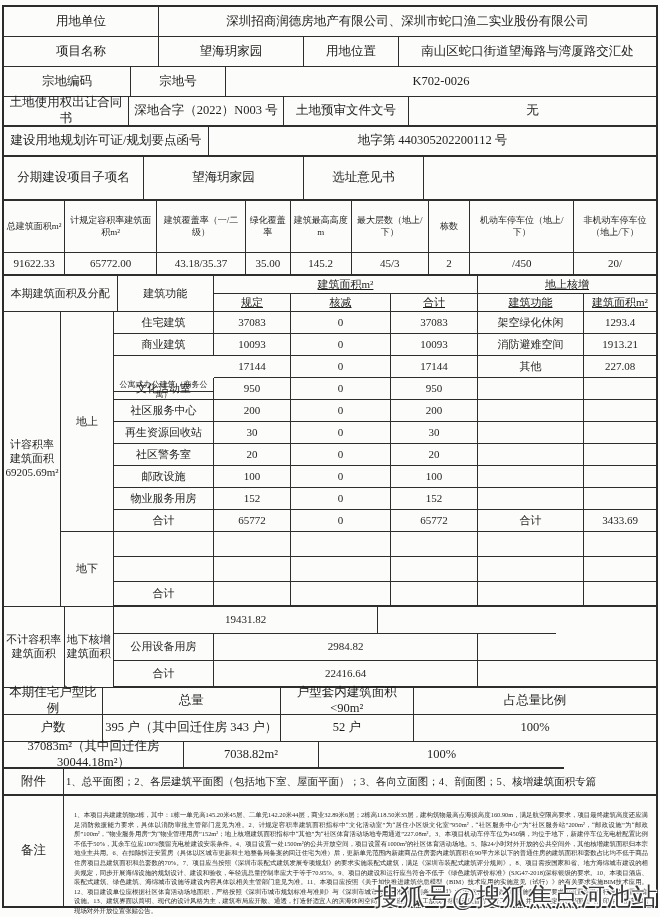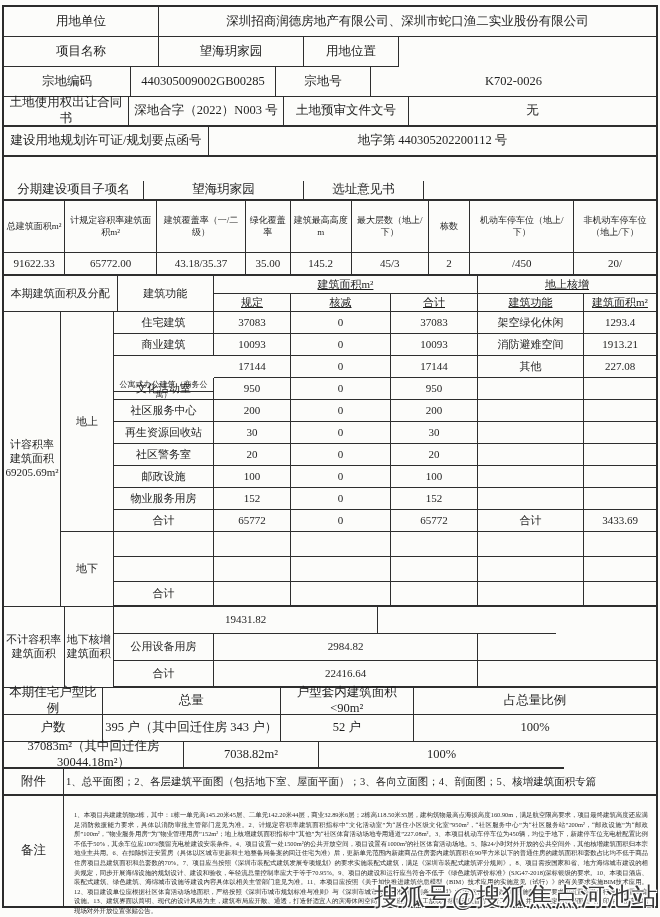--- a/index.html
+++ b/index.html
@@ -11,21 +11,21 @@
   .c{box-sizing:border-box;border-right:1px solid #2e2e2e;border-bottom:1px solid #2e2e2e;
      display:flex;align-items:center;justify-content:center;text-align:center;
      padding:1px 2px;line-height:1.25;min-width:0;}
   .lastcol{border-right:none;}
   .thick{border-bottom-width:2px;}
   .fs-lg{font-size:12.5px;}
   .fs-md{font-size:11px;}
   .fs-sm{font-size:9px;line-height:1.3;}
   .fs-xs{font-size:8px;line-height:1.2;margin-top:33px;}
   .left{justify-content:flex-start;text-align:left;}
-  .h30{height:30px;} .h44{height:44px;align-items:flex-end;} .h52{height:52px;justify-content:center;} .h23{height:23px;}
+  .h30{height:30px;} .h44{height:44px;} .h52{height:52px;justify-content:center;} .h23{height:23px;}
   .h18{height:18px;text-decoration:underline;} .h22{height:22px;} .h25{height:25px;} .h27{height:27px;}
   
   .s1{width:62px}.s2{width:93px}.s3{width:90px}.s4{width:45px}.s5{width:62px}
   .s6{width:78px}.s7{width:42px}.s8{width:105px}.s9{width:83px}
   
   .wA{width:65px}.wB{width:53px}.wC{width:100px}.wD{width:77px}.wE{width:100px}
   .wF{width:87px}.wG{width:106px}.wH{width:72px}.wDEF{width:264px}.wGH{width:178px}
   
   .p1{width:100px}.p2{width:180px}.p3{width:135px}.p4{width:245px}
   .remark-text{box-sizing:border-box;flex:1;padding:14px 8px 4px 10px;font-size:6.4px;
@@ -42,25 +42,25 @@
 
     <div class="r h30">
       <div class="c fs-lg" style="width:155px">用地单位</div>
       <div class="c fs-lg lastcol" style="flex:1">深圳招商润德房地产有限公司、深圳市蛇口渔二实业股份有限公司</div>
     </div>
 
     <div class="r h30">
       <div class="c fs-lg" style="width:155px">项目名称</div>
       <div class="c fs-lg" style="width:145px">望海玥家园</div>
       <div class="c fs-lg" style="width:95px">用地位置</div>
+      <div class="c fs-lg lastcol" style="flex:1">南山区蛇口街道望海路与湾厦路交汇处</div>
     </div>
 
     <div class="r h30">
       <div class="c fs-lg" style="width:127px">宗地编码</div>
-      <div class="c fs-lg" style="width:145px">440305009002GB00285</div>
       <div class="c fs-lg" style="width:95px">宗地号</div>
       <div class="c fs-lg lastcol" style="flex:1">K702-0026</div>
     </div>
 
     <div class="r h30">
       <div class="c fs-lg thick" style="width:125px">土地使用权出让合同书</div>
       <div class="c fs-lg thick" style="width:155px">深地合字（2022）N003 号</div>
       <div class="c fs-lg thick" style="width:125px">土地预审文件文号</div>
       <div class="c fs-lg thick lastcol" style="flex:1">无</div>
     </div>

